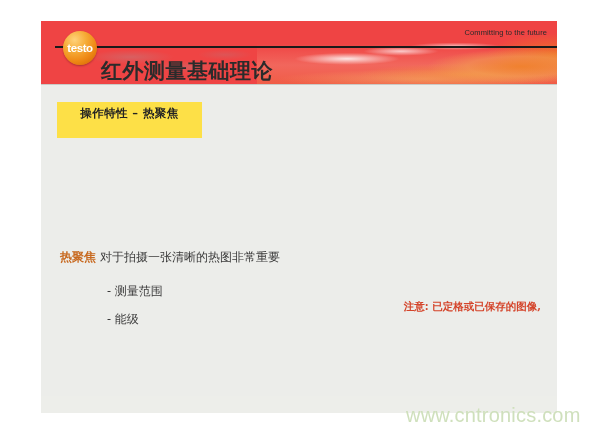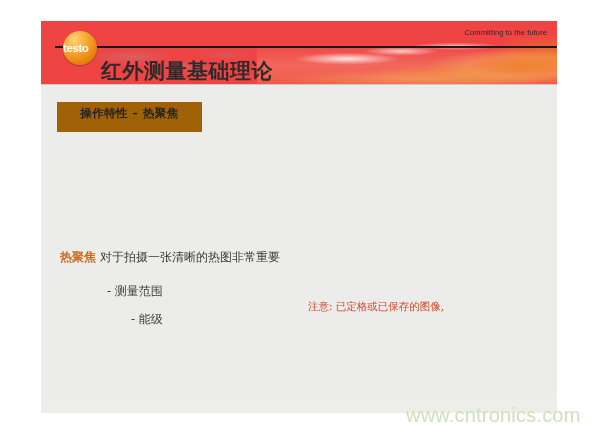--- a/index.html
+++ b/index.html
@@ -93,20 +93,21 @@
     height: 34px;
     border-radius: 50%;
     background: radial-gradient(circle at 34% 26%, #ffd27a 0%, #f6ac37 34%, #ef8a16 62%, #d96c06 88%, #b85a05 100%);
     box-shadow: 0 1px 2px rgba(0,0,0,0.28);
   }
   .logo-text {
     position: absolute;
     left: 0;
     top: 11px;
     width: 34px;
+    text-align: center;
     font-size: 11.5px;
     font-weight: bold;
     color: #ffffff;
     letter-spacing: -0.4px;
     line-height: 12px;
   }
 
   .slide-title {
     position: absolute;
     left: 60px;
@@ -128,22 +129,22 @@
     height: 311px;
     background: #ecedea;
     border-top: 1px solid #c9cac6;
   }
 
   .subtitle-bar {
     position: absolute;
     left: 16px;
     top: 17px;
     width: 145px;
-    height: 30px;
-    background: #a16207;
+    height: 36px;
+    background: #fde047;
   }
   .subtitle-text {
     position: absolute;
     left: 0; top: 0;
     width: 145px;
     height: 22px;
     line-height: 22px;
     text-align: center;
     font-family: "DejaVu Serif", "Liberation Serif", serif;
     font-size: 11.5px;
@@ -167,33 +168,32 @@
     margin-right: 4px;
   }
 
   .bullets {
     position: absolute;
     left: 66px;
     top: 192px;
     font-family: "DejaVu Serif", "Liberation Serif", serif;
     font-size: 12px;
     color: #3a3a3a;
-    text-align: right;
   }
   .bullet { height: 28px; line-height: 28px; white-space: nowrap; }
 
   .note {
     position: absolute;
     left: 170px;
     top: 212px;
     width: 330px;
-    text-align: center;
+    text-align: right;
     font-family: "DejaVu Serif", "Liberation Serif", serif;
     font-size: 10.5px;
-    font-weight: normal;
+    font-weight: bold;
     color: #d4442a;
     line-height: 18px;
   }
   .note-l2 { padding-right: 4px; }
 
   .watermark {
     position: absolute;
     left: 406px;
     top: 404px;
     font-size: 20px;

